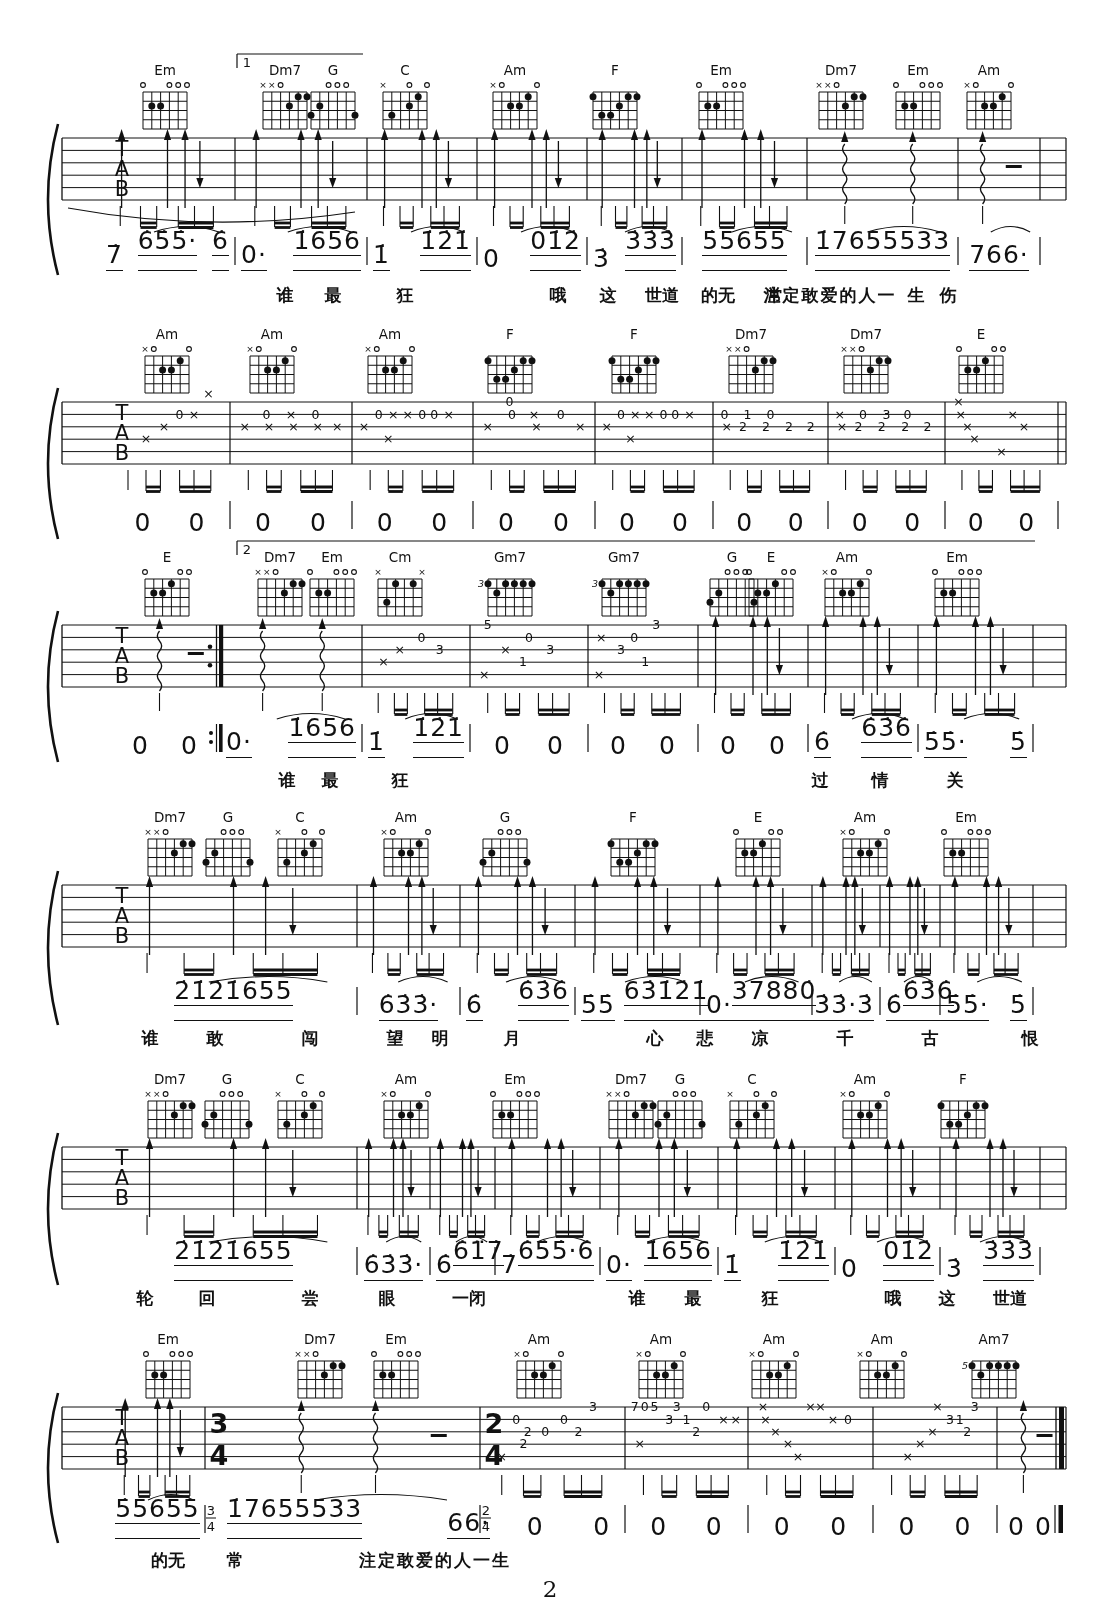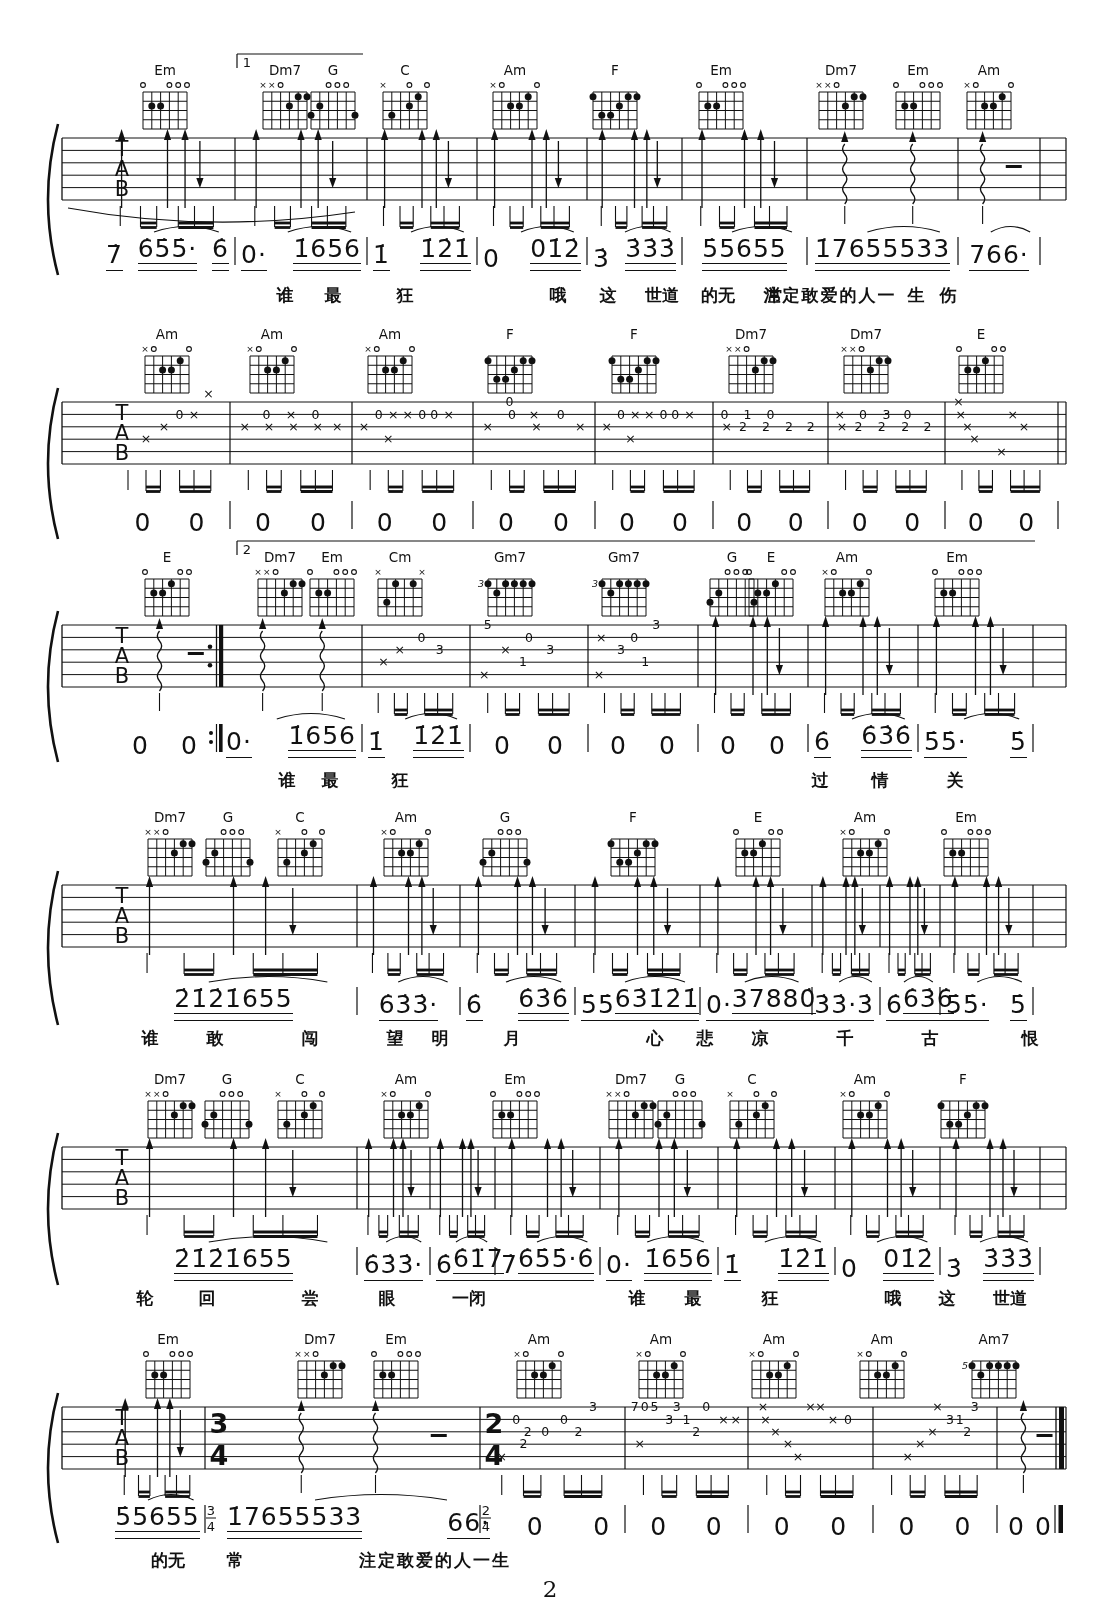--- a/index.html
+++ b/index.html
@@ -2,21 +2,21 @@
 <html><head>
 <meta charset="utf-8">
 <style>
   html,body{margin:0;padding:0;background:#e8e8e8;}
   .page{position:relative;width:1100px;height:1622px;background:#ffffff;
         font-family:"DejaVu Sans",sans-serif;color:#111;overflow:hidden;}
   #svg-layer{position:absolute;left:0;top:0;width:1100px;height:1622px;}
   .jp-measure{position:absolute;display:flex;align-items:flex-end;height:38px;}
   .jp-tok{font-size:25px;line-height:1;letter-spacing:1px;white-space:nowrap;}
   .u1{border-bottom:1.7px solid #111;padding-bottom:3px;}
-  .u2o{border-bottom:1.7px solid #111;padding-bottom:6px;}
+  .u2o{border-bottom:1.7px solid #111;padding-bottom:14px;}
   .u2i{display:inline-block;border-bottom:1.7px solid #111;padding-bottom:2.5px;}
   .lyric{position:absolute;transform:translateX(-50%);font-size:17px;font-weight:600;
          white-space:nowrap;line-height:1;}
   .pagenum{position:absolute;left:0;right:0;top:1576px;text-align:center;
            font-size:23px;font-family:"DejaVu Serif",serif;}
 </style>
 </head>
 <body>
 
 <div class="page">
@@ -2094,21 +2094,21 @@
       <div class="jp-measure" style="left: 116px; width: 235px; top: 983px; justify-content: center;">
         <span class="jp-tok u2o"><span class="u2i">2̇1̇2̇1̇655</span></span>
       </div>
       <div class="jp-measure" style="left: 363px; width: 91px; top: 983px; justify-content: center;">
         <span class="jp-tok u1">6̇3̇3̇·</span>
       </div>
       <div class="jp-measure" style="left: 466px; width: 103px; top: 983px; justify-content: space-between;">
         <span class="jp-tok u1">6̇</span>
         <span class="jp-tok u2o"><span class="u2i">6̇3̇6̇</span></span>
       </div>
-      <div class="jp-measure" style="left: 581px; width: 113px; top: 983px; justify-content: space-between;">
+      <div class="jp-measure" style="left: 581px; width: 113px; top: 983px; justify-content: space-between; gap: 9px;">
         <span class="jp-tok u1">5̇5̇</span>
         <span class="jp-tok u2o"><span class="u2i">63̇1̇2̇1̇</span></span>
       </div>
       <div class="jp-measure" style="left: 706px; width: 100px; top: 983px; justify-content: space-between;">
         <span class="jp-tok u1">0·</span>
         <span class="jp-tok u2o"><span class="u2i">37880̇</span></span>
       </div>
       <div class="jp-measure" style="left: 818px; width: 56px; top: 983px; justify-content: flex-end;">
         <span class="jp-tok u1">3̇3̇·</span>
         <span class="jp-tok u1">3̇</span>

